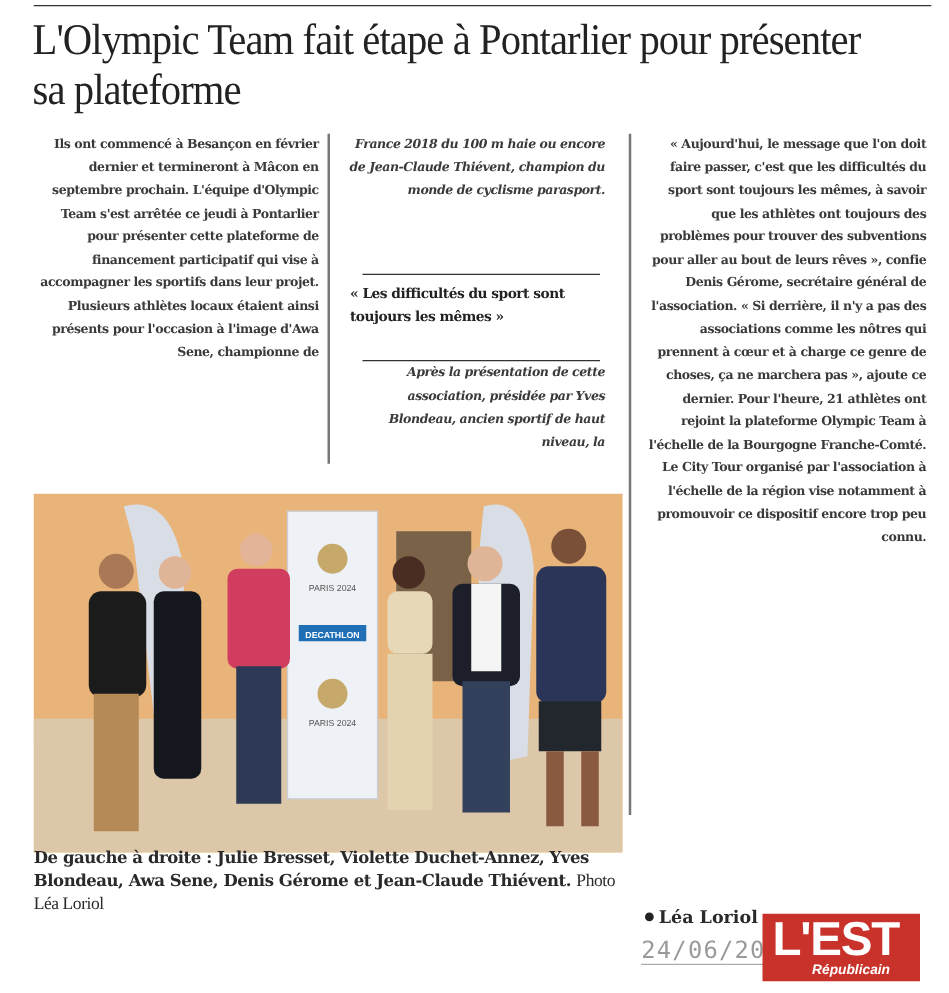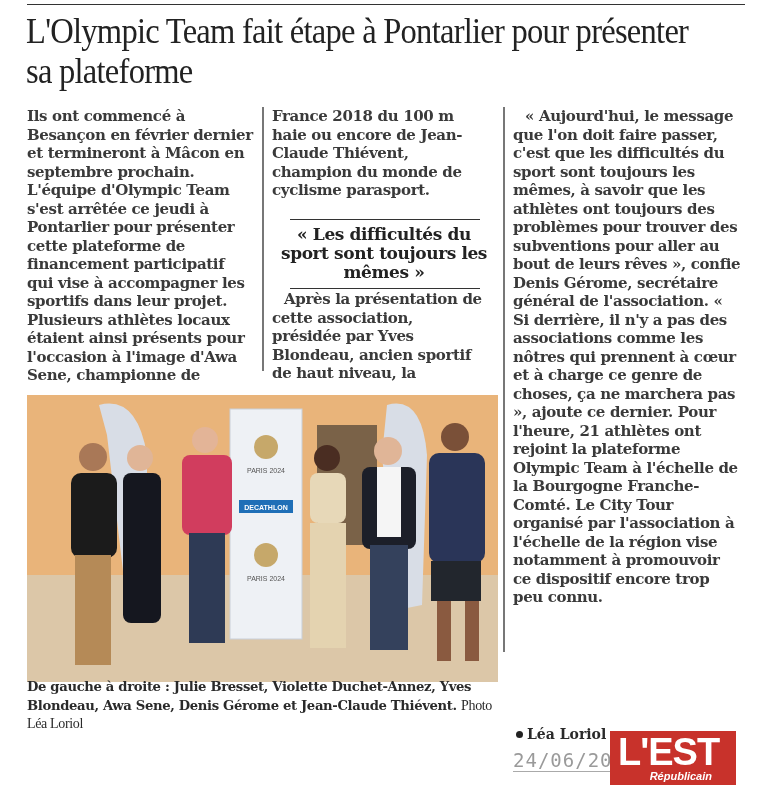--- a/index.html
+++ b/index.html
@@ -6,34 +6,34 @@
   body { width: 759px; height: 794px; position: relative; overflow: hidden; color: #2a2a2a; }
   .top-rule { position: absolute; left: 27px; top: 4px; width: 718px; height: 1px; background: #333; }
   .headline {
     position: absolute; left: 26px; top: 12px; width: 720px;
     font-family: "Liberation Serif", serif; font-size: 35px; line-height: 40px;
     color: #222; letter-spacing: -0.8px; font-weight: normal; margin: 0;
     transform: scaleX(0.93); transform-origin: left top;
   }
   .col {
     position: absolute; font-family: "DejaVu Serif", serif; font-weight: bold;
-    font-size: 15px; line-height: 18.5px; color: #3a3a3a; letter-spacing: -0.35px;
+    font-size: 10px; line-height: 18.5px; color: #3a3a3a; letter-spacing: -0.35px; text-align: right;
   }
   .col p { margin: 0; }
   .col .indent { text-indent: 12px; }
   .col1 { left: 27px; top: 107px; width: 228px; }
-  .col2 { left: 272px; top: 107px; width: 212px; }
+  .col2 { left: 272px; top: 107px; width: 212px; font-style: italic; }
   .col3 { left: 513px; top: 107px; width: 228px; }
   .vrule { position: absolute; width: 2px; background: #777; }
   .vrule.a { left: 262px; top: 107px; height: 264px; }
   .vrule.b { left: 503px; top: 107px; height: 545px; }
   .subhead-rule { position: absolute; left: 290px; width: 190px; height: 1px; background: #333; }
   .subhead {
-    position: absolute; left: 280px; top: 225px; width: 208px; text-align: center;
-    font-family: "DejaVu Serif", serif; font-weight: bold; font-size: 17px;
+    position: absolute; left: 280px; top: 225px; width: 208px; text-align: left;
+    font-family: "DejaVu Serif", serif; font-weight: bold; font-size: 11px;
     line-height: 19px; color: #222; letter-spacing: -0.4px; margin: 0;
   }
   .photo {
     position: absolute; left: 27px; top: 395px; width: 471px; height: 287px;
     overflow: hidden; background: #e8b67c;
   }
   .caption {
     position: absolute; left: 27px; top: 678px; width: 480px;
     font-family: "DejaVu Serif", serif; font-weight: bold; font-size: 13.2px;
     line-height: 18.5px; color: #2a2a2a; letter-spacing: -0.35px;

